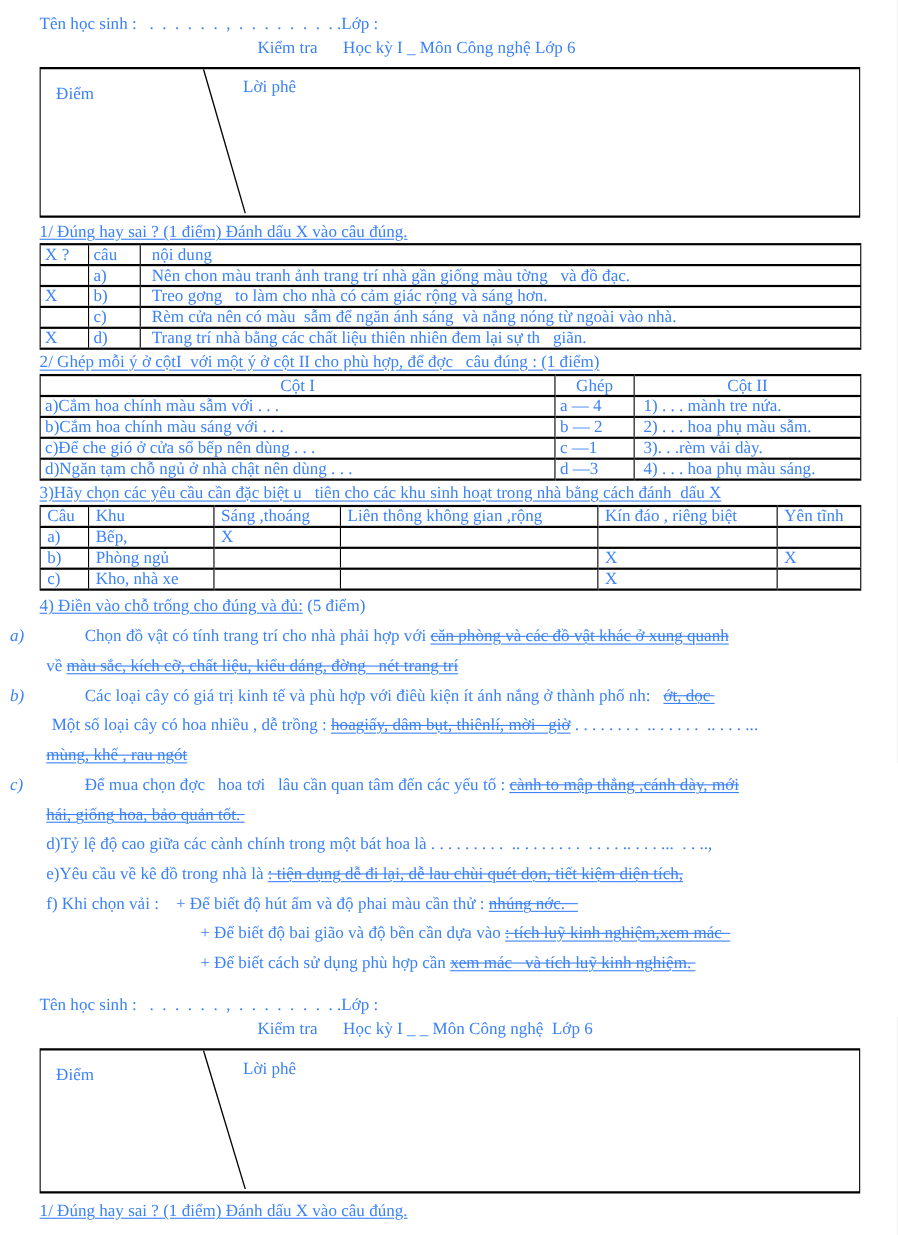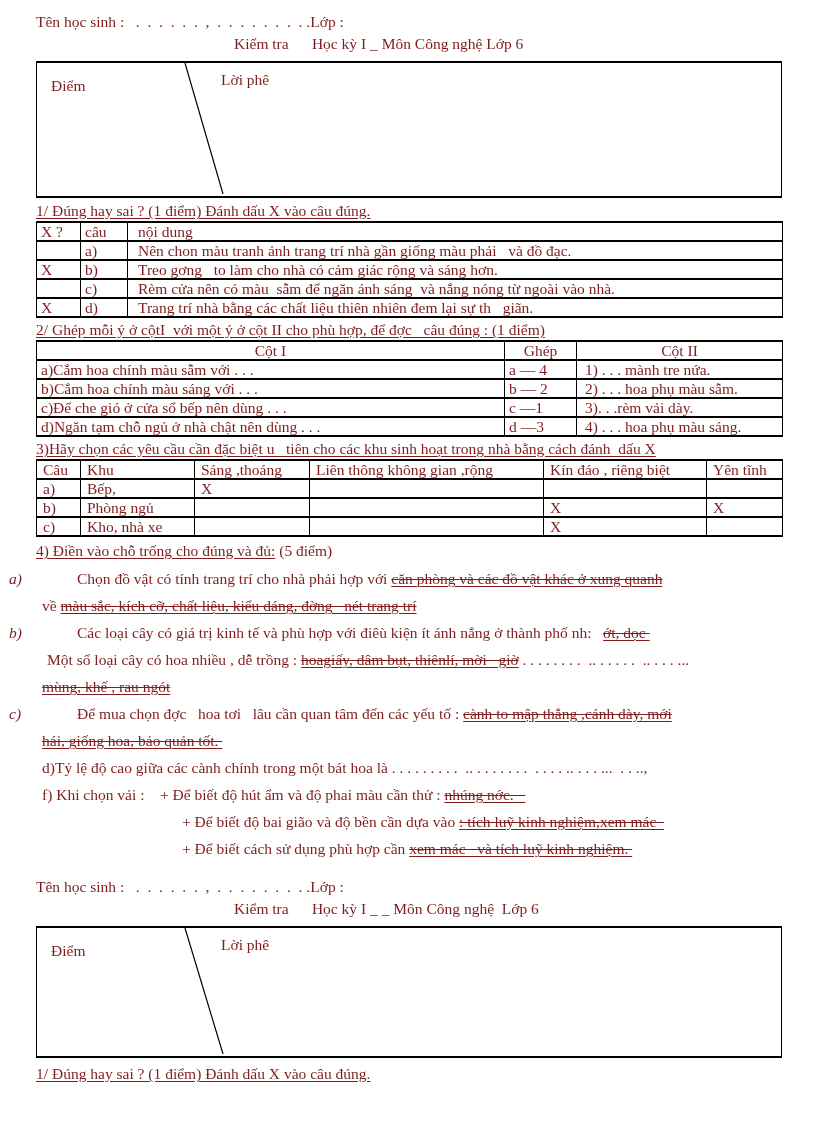--- a/index.html
+++ b/index.html
@@ -1,18 +1,18 @@
 <!DOCTYPE html>
 <html><head>
 <meta charset="utf-8">
 <style>
   html,body { margin:0; padding:0; background:#e8e8e8; }
   .page {
     position:relative; width:816px; height:1123px; margin:0 auto;
-    background:#ffffff; color:#7f1d1d;
+    background:#ffffff; color:#3b82f6;
     font-family:"Liberation Serif", serif; font-size:15.5px; line-height:20px;
     box-sizing:border-box; padding:12px 34px 0 36px; overflow:hidden;
   }
   .name-line { white-space:pre-wrap; }
   .title-line { white-space:pre-wrap; margin-left:198px; margin-top:2px; }
   
   .score-box {
     position:relative; margin-top:7px; height:133px;
     border:1px solid #000; border-top-width:2px; border-bottom-width:2px;
   }
@@ -76,21 +76,21 @@
         <tr>
           <th>X ?</th>
           <th>câu</th>
           <th>nội dung</th>
         </tr>
       </thead>
       <tbody>
         <tr>
           <td></td>
           <td>a)</td>
-          <td>Nên chon màu tranh ảnh trang trí nhà gần giống màu phải   và đồ đạc.</td>
+          <td>Nên chon màu tranh ảnh trang trí nhà gần giống màu tờng   và đồ đạc.</td>
         </tr>
         <tr>
           <td>X</td>
           <td>b)</td>
           <td>Treo gơng   to làm cho nhà có cảm giác rộng và sáng hơn.</td>
         </tr>
         <tr>
           <td></td>
           <td>c)</td>
           <td>Rèm cửa nên có màu  sẫm để ngăn ánh sáng  và nắng nóng từ ngoài vào nhà.</td>
@@ -193,20 +193,21 @@
 
   <div class="q4">
       <div class="q4line item"><span class="lbl">a)</span><span class="txt">Chọn đồ vật có tính trang trí cho nhà phải hợp với </span><span class="ans">căn phòng </span><span class="ansu">và </span><span class="ans">các đồ vật khác ở xung quanh</span></div>
       <div class="q4line cont"><span class="txt">về </span><span class="ans">màu sắc, kích cỡ, chất liệu, kiểu dáng, đờng   nét trang trí</span></div>
       <div class="q4line item"><span class="lbl">b)</span><span class="txt">Các loại cây có giá trị kinh tế và phù hợp với điêù kiện ít ánh nắng ở thành phố nh:   </span><span class="ans">ớt, dọc </span></div>
       <div class="q4line cont2"><span class="txt">Một số loại cây có hoa nhiều , dễ trồng : </span><span class="ans">hoagiấy, dâm bụt, thiênlí, mời   giờ</span><span class="txt"> . . . . . . . .  .. . . . . .  .. . . . ...</span></div>
       <div class="q4line cont"><span class="ans">mùng, khế , rau ngót</span></div>
       <div class="q4line item"><span class="lbl">c)</span><span class="txt">Để mua chọn đợc   hoa tơi   lâu cần quan tâm đến các yếu tố : </span><span class="ans">cành to mập thẳng ,cánh dày, mới</span></div>
       <div class="q4line cont"><span class="ans">hái, giống hoa, bảo quản tốt. </span></div>
       <div class="q4line plain"><span class="txt">d)Tỷ lệ độ cao giữa các cành chính trong một bát hoa là . . . . . . . . .  .. . . . . . . .  . . . . .. . . . ...  . . ..,</span></div>
+      <div class="q4line plain"><span class="txt">e)Yêu cầu về kê đồ trong nhà là </span><span class="ans">: tiện dụng dễ đi lại, dễ lau chùi quét dọn, tiết kiệm diện tích,</span></div>
       <div class="q4line plain"><span class="txt">f) Khi chọn vải :    + Để biết độ hút ẩm và độ phai màu cần thử : </span><span class="ans">nhúng nớc.   </span></div>
       <div class="q4line sub"><span class="txt">+ Để biết độ bai gião và độ bền cần dựa vào </span><span class="ans">: tích luỹ kinh nghiệm,xem mác  </span></div>
       <div class="q4line sub"><span class="txt">+ Để biết cách sử dụng phù hợp cần </span><span class="ans">xem mác   và tích luỹ kinh nghiệm. </span></div>
     </div>
 
   <div class="name-line footer-name">Tên học sinh :   .  .  .  .  .  .  ,  .  .  .  .  .  .  .  . .Lớp :</div>
   <div class="title-line">Kiểm tra      Học kỳ I _ _ Môn Công nghệ  Lớp 6</div>
 
   <div class="score-box" style="height:128px">
     <svg width="744" height="126" viewBox="0 0 744 126" preserveAspectRatio="none">

